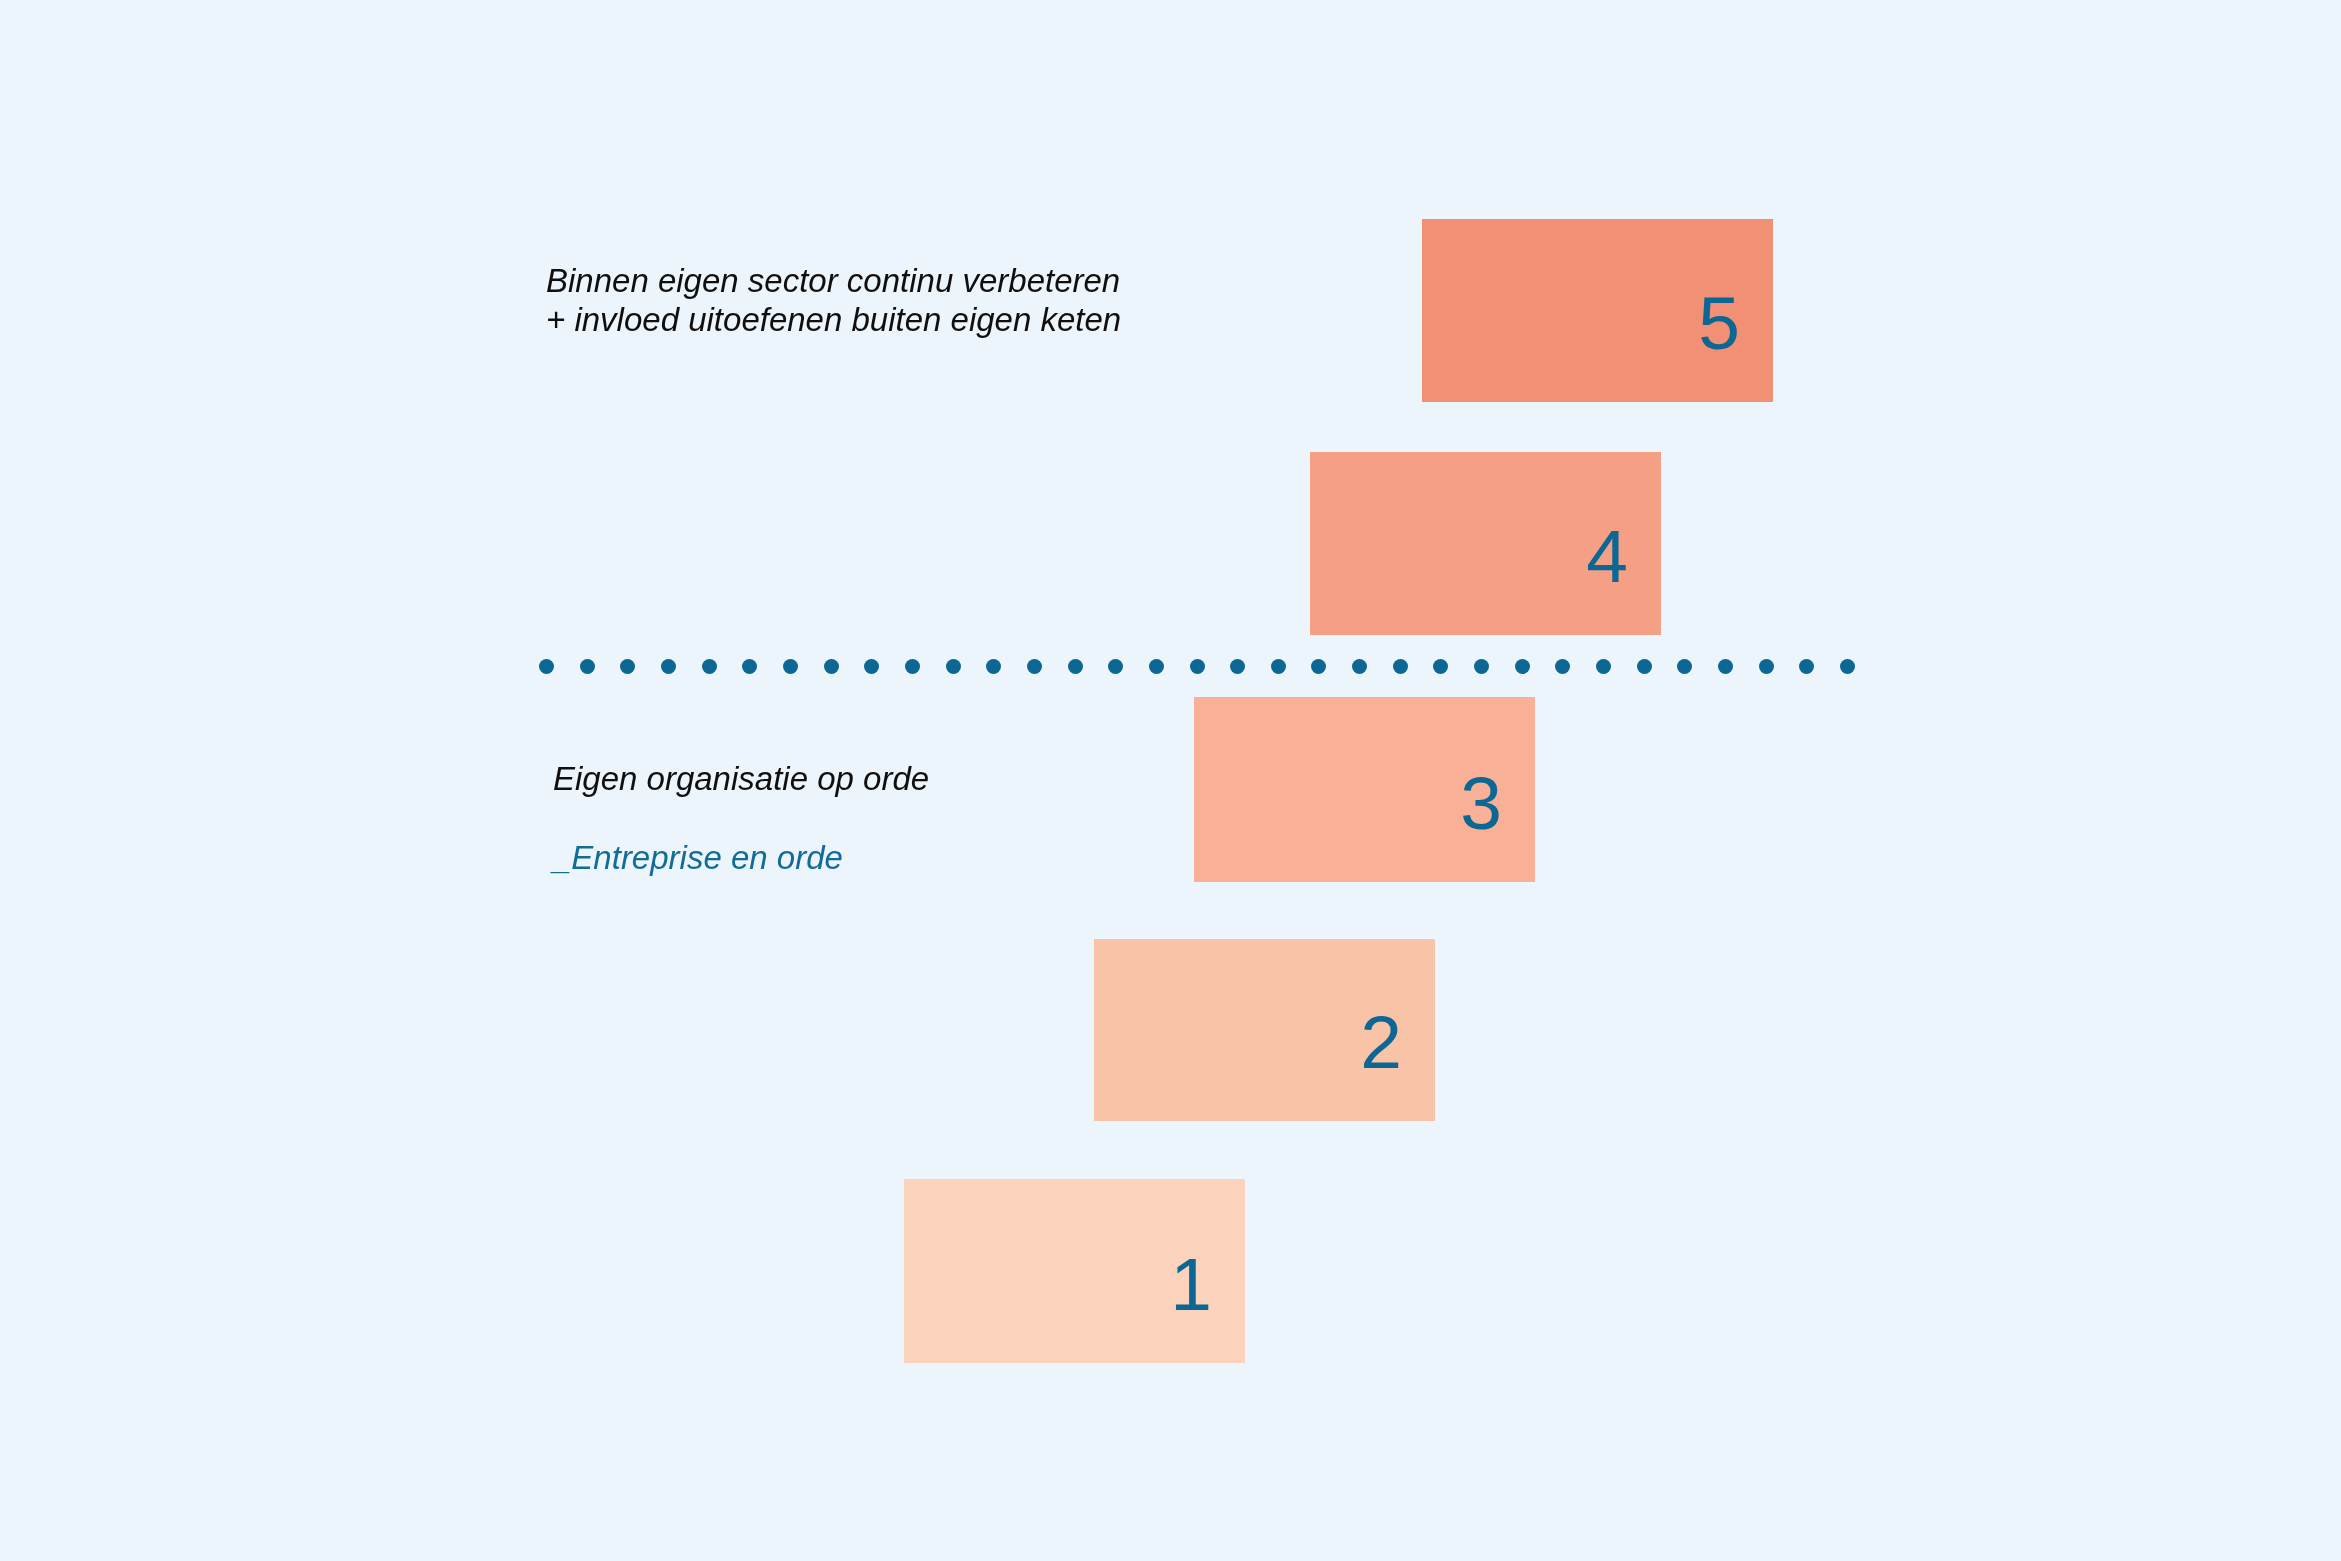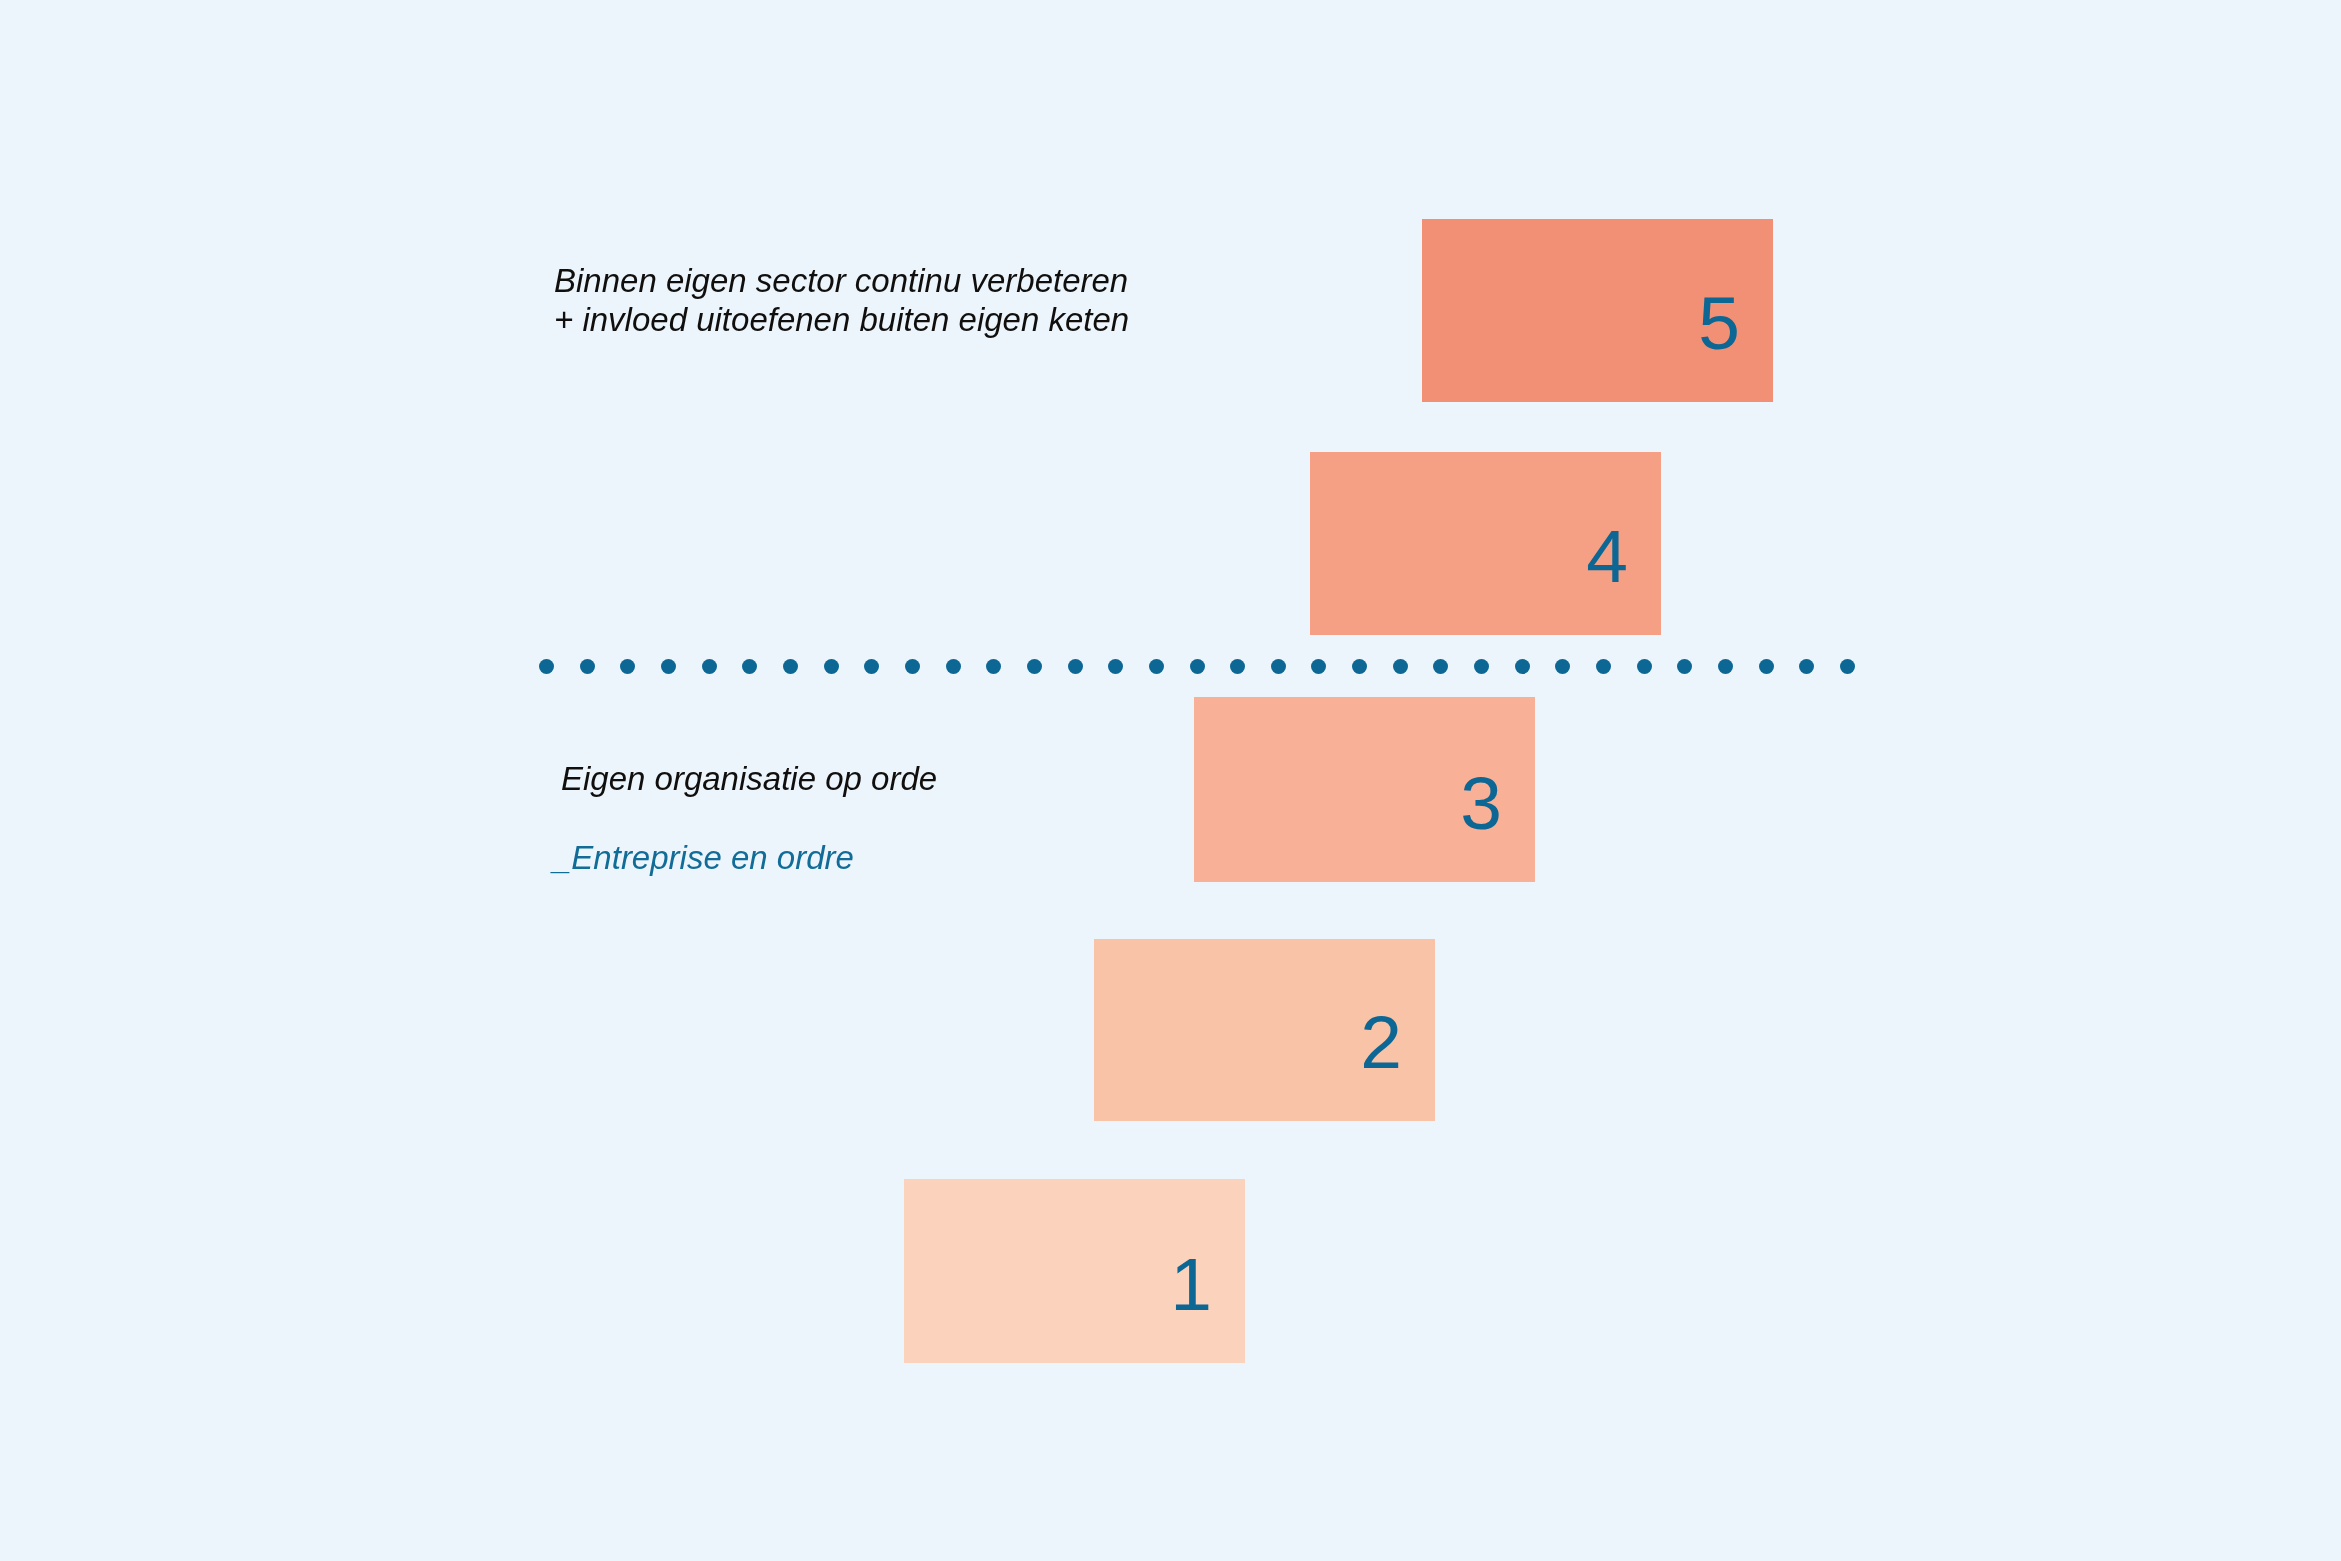--- a/index.html
+++ b/index.html
@@ -63,21 +63,21 @@
   }
 
   
   .label-block {
     position: absolute;
     font-style: italic;
     font-weight: 400;
     line-height: 1.20;
     white-space: pre-line;
   }
-  .nl-line { color: #100f0d; display: block; margin-left: 8px; }
+  .nl-line { color: #100f0d; display: block; }
   .fr-line { color: #116d97; display: block; }
 
   #label-top {
     left: 546px;
     top: 221px;
     width: 781px;
     font-size: 33px;
   }
   #label-mid {
     left: 553px;
@@ -153,20 +153,20 @@
       <span class="dot" style="background: rgb(13, 103, 148); width: 15px; height: 15px;"></span>
     </div>
 
   <div class="label-block" id="label-top">
     <span class="nl-line">Binnen eigen sector continu verbeteren
 + invloed uitoefenen buiten eigen keten</span>
   </div>
 
   <div class="label-block" id="label-mid">
     <span class="nl-line">Eigen organisatie op orde</span>
-    <span class="fr-line">_Entreprise en ordre</span>
+    <span class="fr-line">_Entreprise en orde</span>
   </div>
 
   <div class="label-block" id="legend">
   </div>
 
 </div>
 
 
 </body></html>

